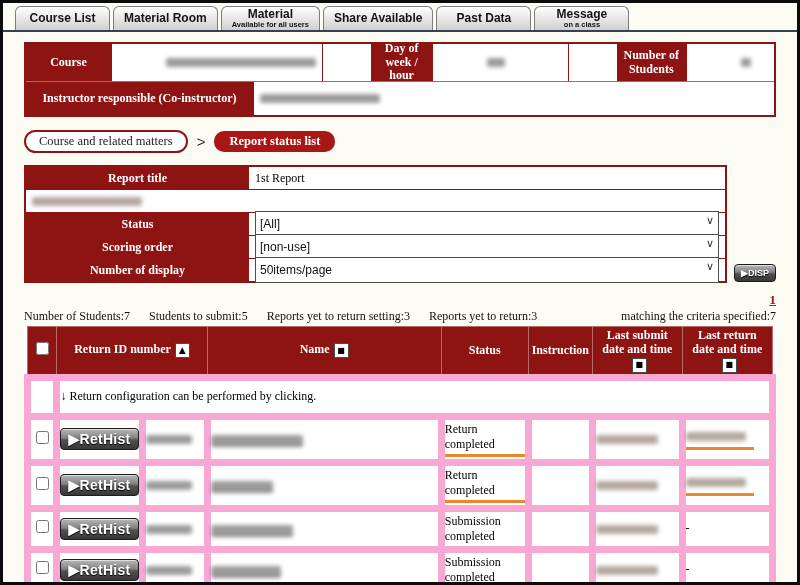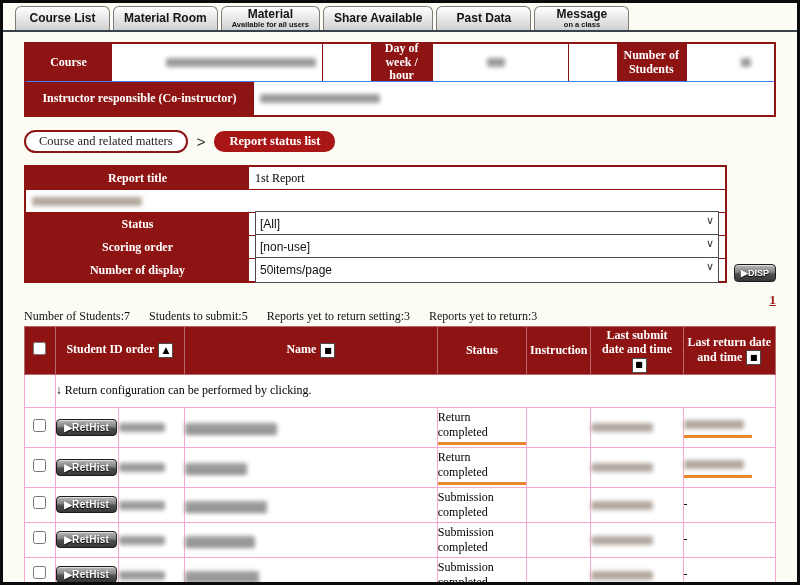--- a/index.html
+++ b/index.html
@@ -58,27 +58,27 @@
   
   .pageno{text-align:right;margin-top:7px;}
   .pageno a{color:#a02020;font-weight:bold;font-size:13.5px;text-decoration:underline;cursor:pointer;}
   .stats{display:flex;align-items:flex-end;font-size:12px;color:#111;margin:1px 0 2px;}
   .stats .it{margin-right:19px;}
   .stats .right{margin-left:auto;margin-right:0;}
   
   table.main{border-collapse:collapse;width:100%;background:#fff;border:1px solid #8e1414;}
   table.main th{background:#8e1414;color:#fff;font-weight:bold;font-size:12px;line-height:1.2;
                 border:1px solid #b86a6a;height:36px;padding:1px 3px;}
-  table.main td{border:1px solid #f9a8d4;font-size:12px;padding:2px 0;height:28px;}
+  table.main td{border:7px solid #f9a8d4;font-size:12px;padding:2px 0;height:28px;}
   .sorticon{display:inline-flex;width:13px;height:13px;background:#fff;border:1px solid #4a4a4a;
             align-items:center;justify-content:center;color:#000;font-size:8px;line-height:1;
             vertical-align:middle;margin-left:4px;cursor:pointer;font-family:"DejaVu Sans",sans-serif;}
   .sorticon.asc{font-size:9px;}
   .noterow td{height:18px;font-size:12px;padding:1px 6px;}
-  .rethist{font-size:10px;padding:2px 7px;letter-spacing:.3px;}
+  .rethist{font-size:14px;padding:2px 7px;letter-spacing:.3px;}
   td.c{text-align:center;}
   .uline{display:inline-block;border-bottom:3px solid #e8872b;padding:0 12px 2px 0;}
   .uline2{display:inline-block;border-bottom:3px solid #e8872b;padding:0 8px 3px 0;}
   input[type=checkbox]{width:13px;height:13px;margin:0;cursor:pointer;}
 </style>
 </head>
 <body>
 
 <div class="frame">
 
@@ -180,37 +180,38 @@
 
     <div class="pageno">
       <a>1</a>
     </div>
 
     <div class="stats" id="stats">
         <span class="it">Number of Students:7</span>
         <span class="it">Students to submit:5</span>
         <span class="it">Reports yet to return setting:3</span>
         <span class="it">Reports yet to return:3</span>
+        <span class="it right">matching the criteria specified:7</span>
       </div>
 
     <table class="main">
       <colgroup>
         <col style="width:31px">
           <col style="width:63px">
           <col style="width:67px">
           <col style="width:257px">
         <col style="width:90px">
           <col style="width:62px">
           <col style="width:93px">
           <col style="width:93px">
       </colgroup>
       <thead id="thead">
           <tr>
             <th><input type="checkbox" style=""></th>
-            <th colspan="2"><span>Student ID order</span><span class="sorticon asc">▲</span></th>
+            <th colspan="2"><span>Return ID number</span><span class="sorticon asc">▲</span></th>
             <th><span>Name</span><span class="sorticon">■</span></th>
             <th><span>Status</span></th>
             <th><span>Instruction</span></th>
             <th><span>Last submit date and time</span><span class="sorticon">■</span></th>
             <th><span>Last return date and time</span><span class="sorticon">■</span></th>
           </tr>
         </thead>
       <tbody id="tbody">
         <tr class="noterow">
           <td class="c"></td>

